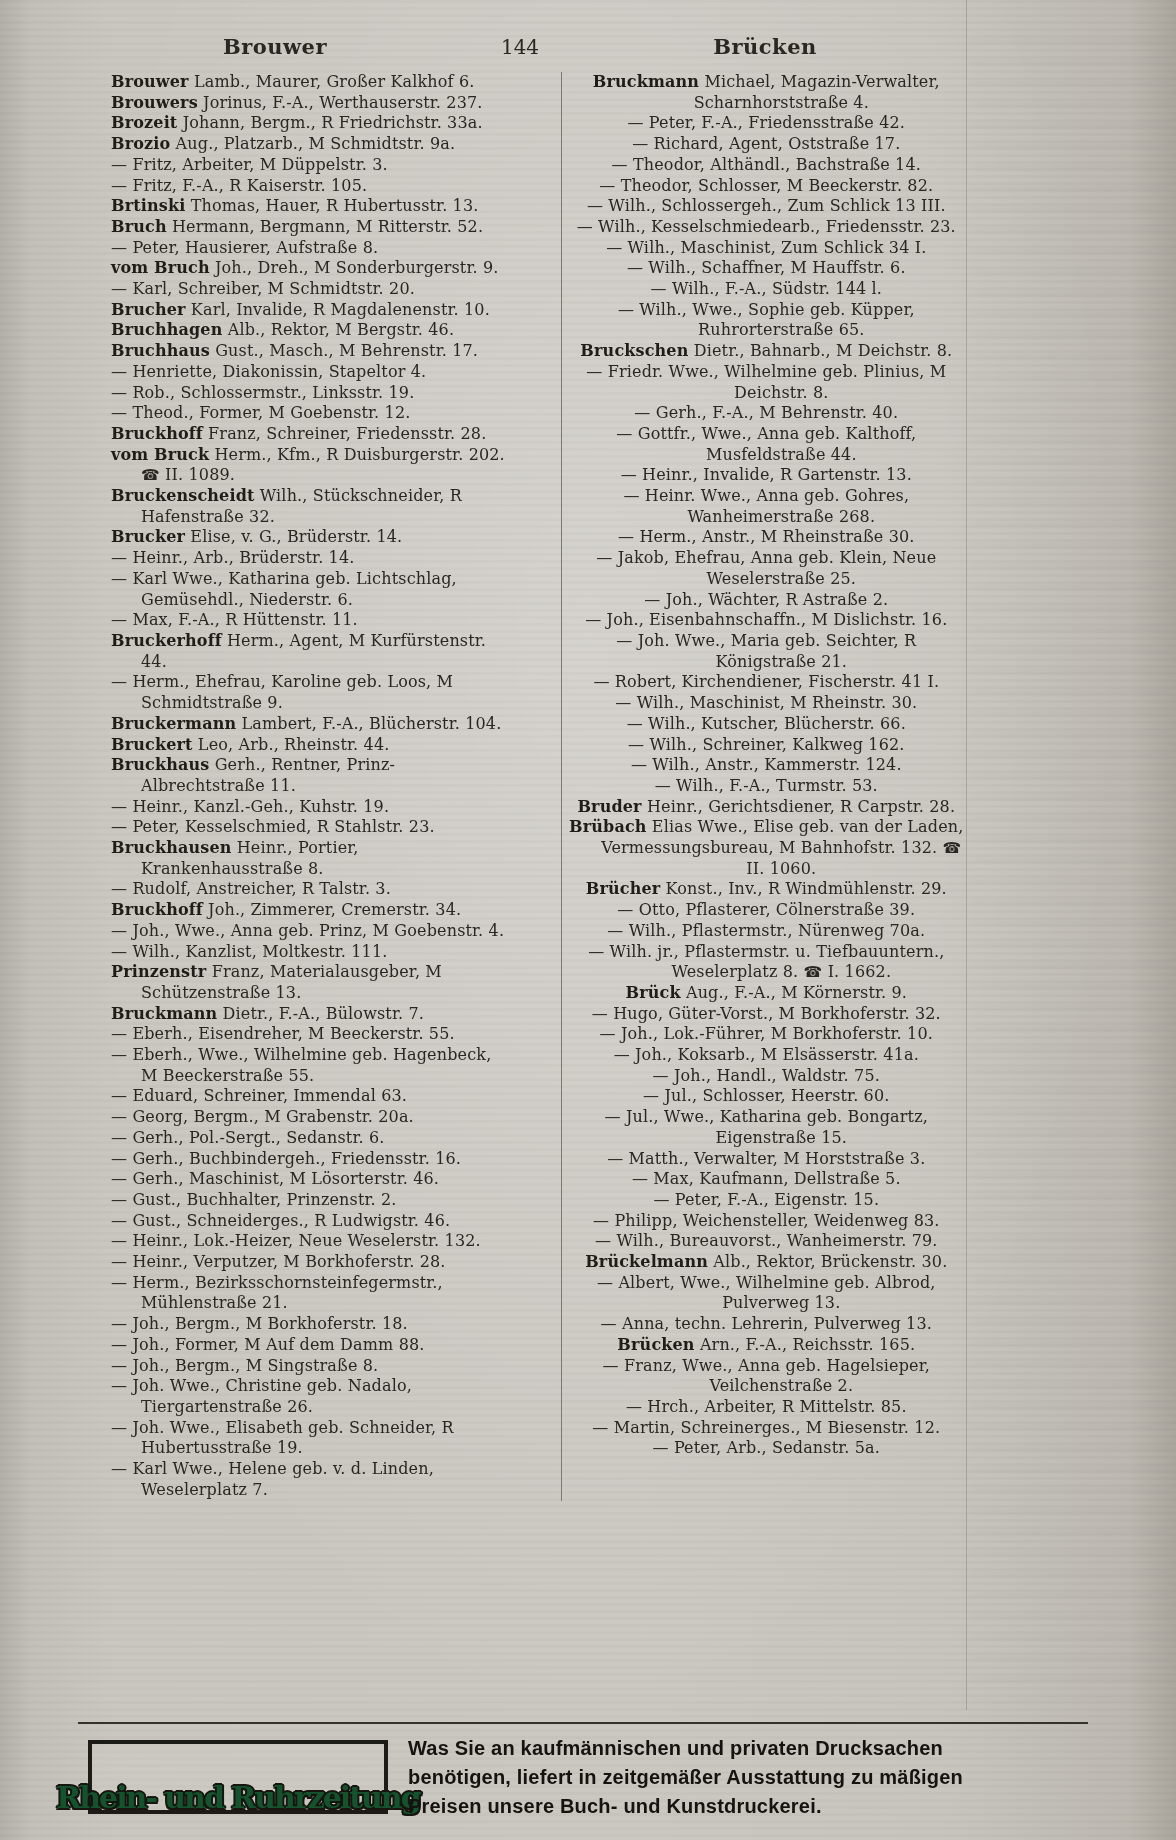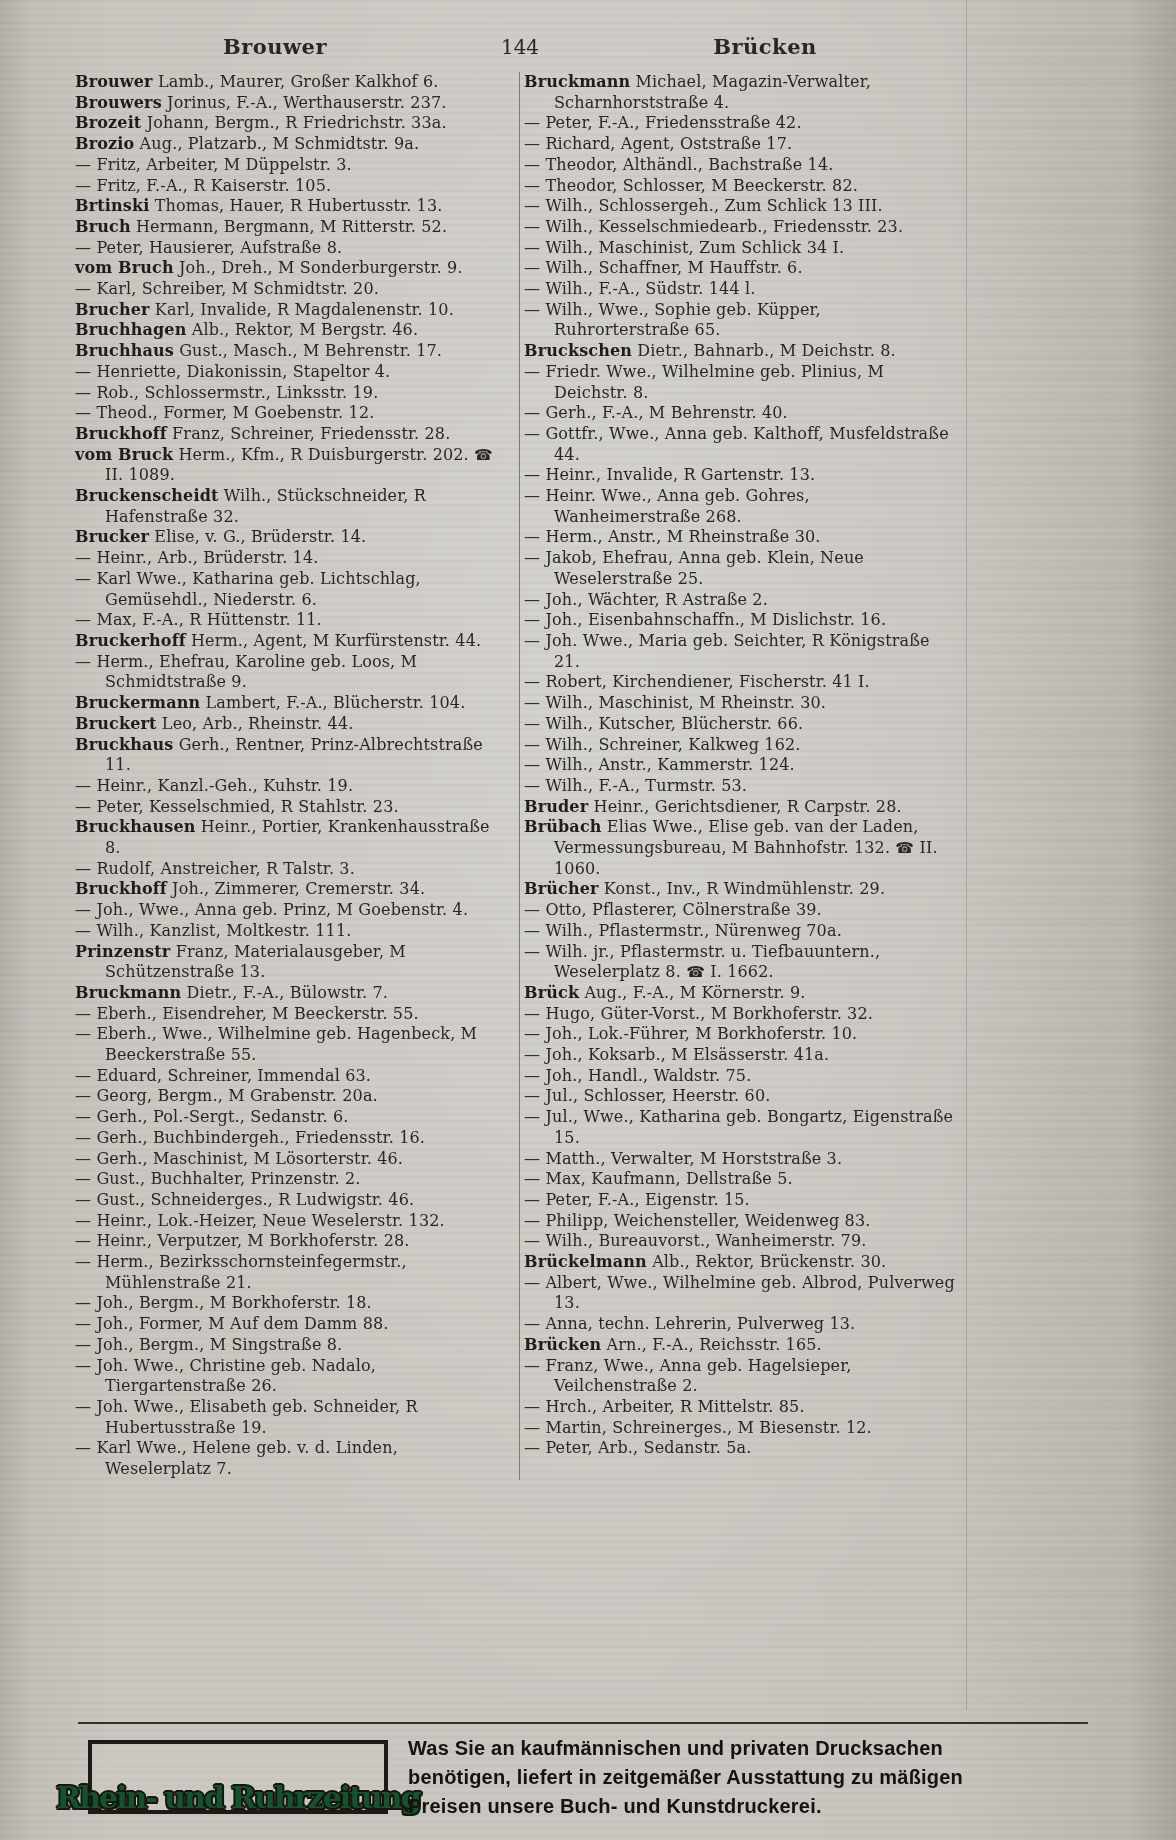--- a/index.html
+++ b/index.html
@@ -30,23 +30,23 @@
   .page-header {
     position:absolute; top:34px; left:75px; width:890px;
     display:flex; align-items:baseline; font-size:21px;
   }
   .ph-left, .ph-right { flex:1; text-align:center; font-weight:bold; letter-spacing:.5px; }
   .ph-num { width:90px; text-align:center; font-size:20px; }
   .text-block {
     position:absolute; top:72px; left:75px; width:892px;
     display:flex;
   }
-  .col { font-size:16px; line-height:20.7px; letter-spacing:.15px; }
+  .col { font-size:16px; line-height:20.7px; letter-spacing:.15px;margin-left:36px; }
   .col-left { width:430px; padding-right:14px; }
-  .col-right { width:432px; border-left:1px solid #7d7a73; padding-left:4px; }
+  .col-right { width:432px; border-left:1px solid #7d7a73; padding-left:4px;text-align:center; }
   .entry { padding-left:30px; text-indent:-30px; }
   .hw { font-weight:bold; color:#201d18; }
   .phone { font-family:"DejaVu Sans", sans-serif; font-size:15px; }
   .ad-rule {
     position:absolute; top:1722px; left:78px; width:1010px;
     border-top:2px solid #35322c;
   }
   .ad {
     position:absolute; top:1734px; left:88px; width:1000px; height:86px;
     display:flex; align-items:center; gap:20px;

